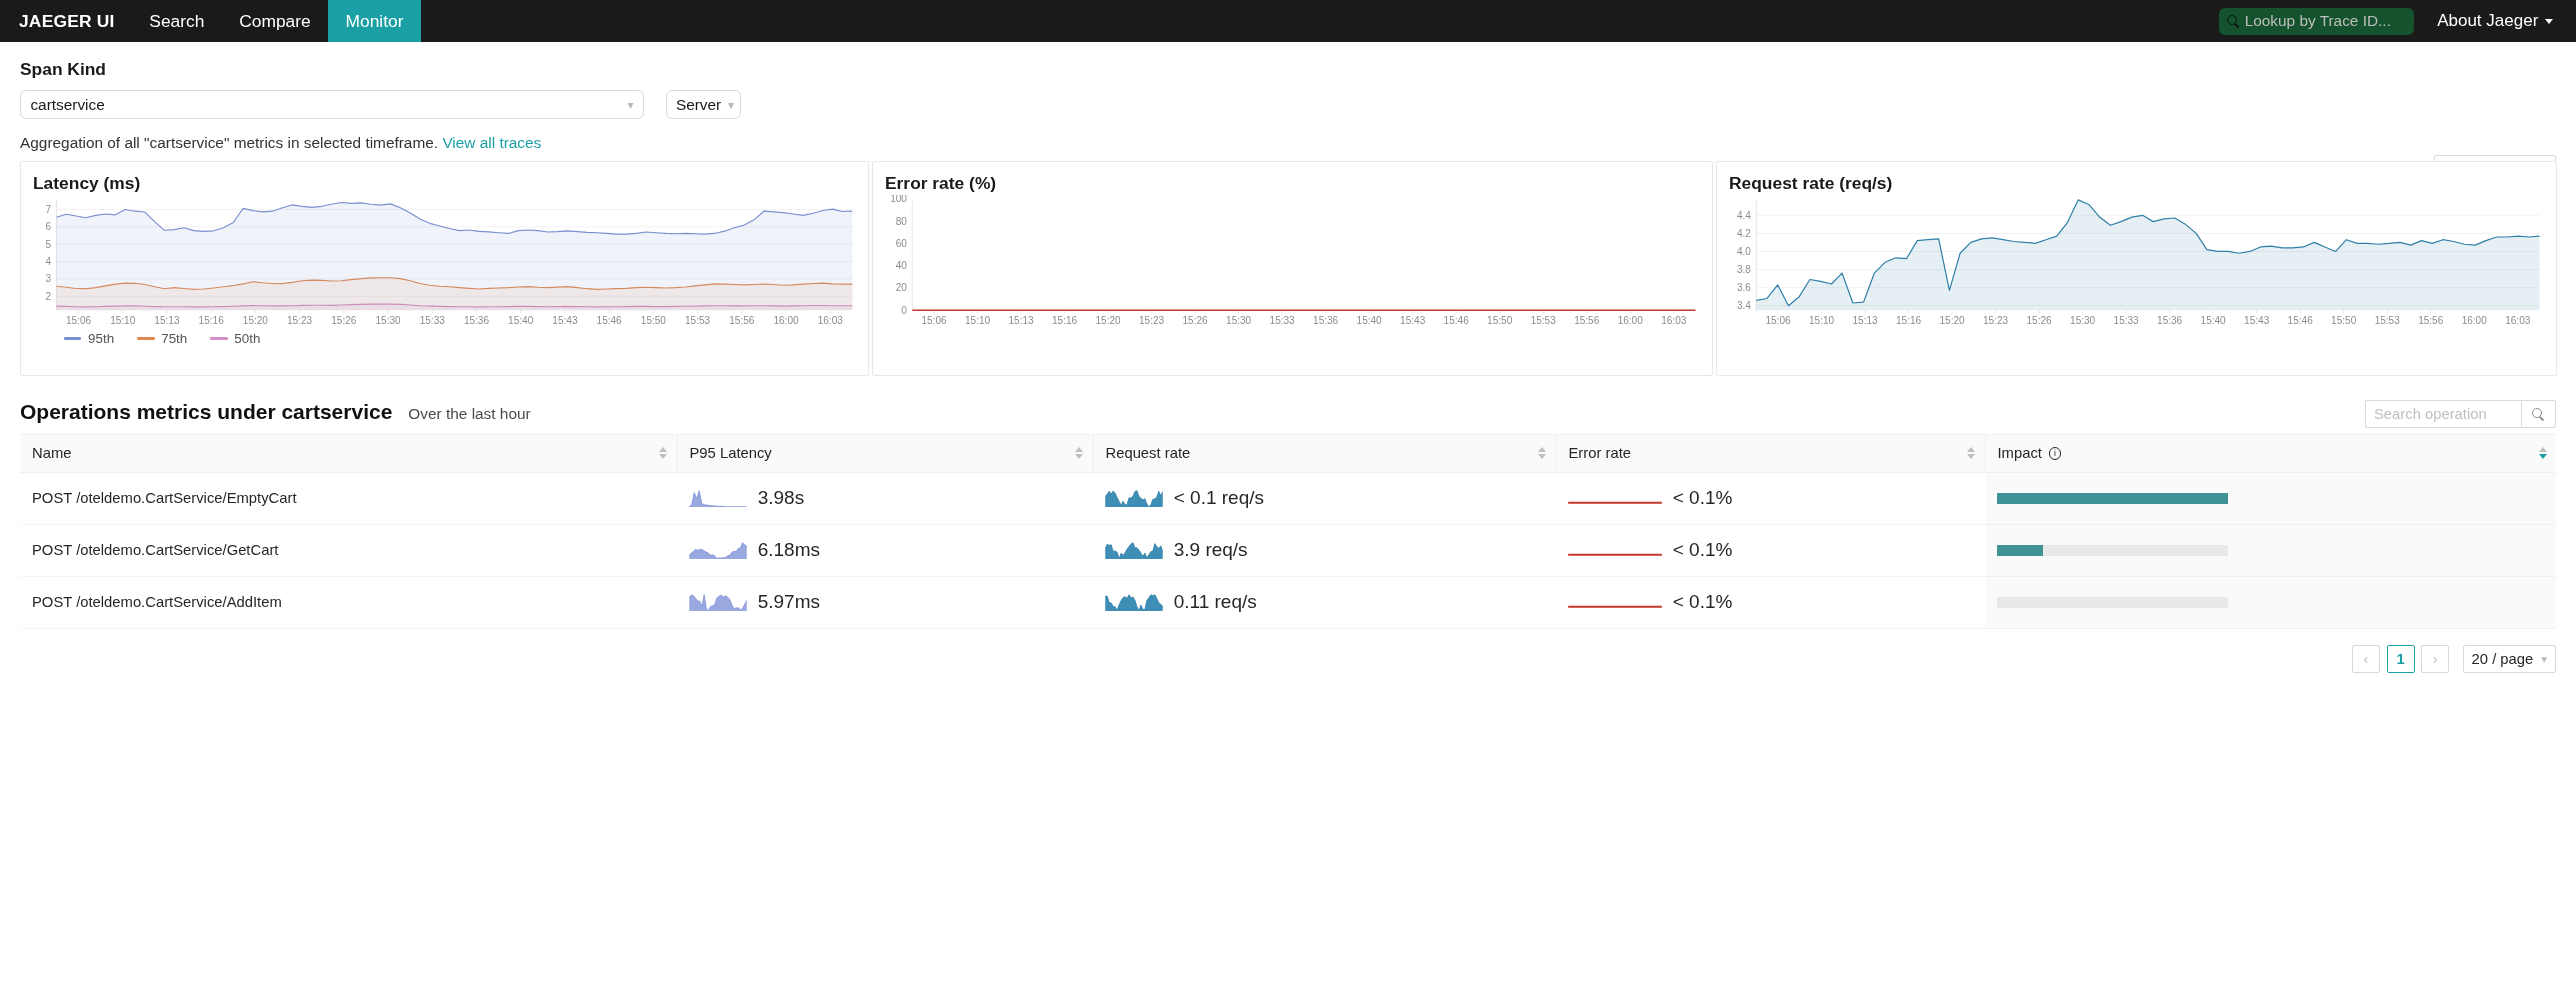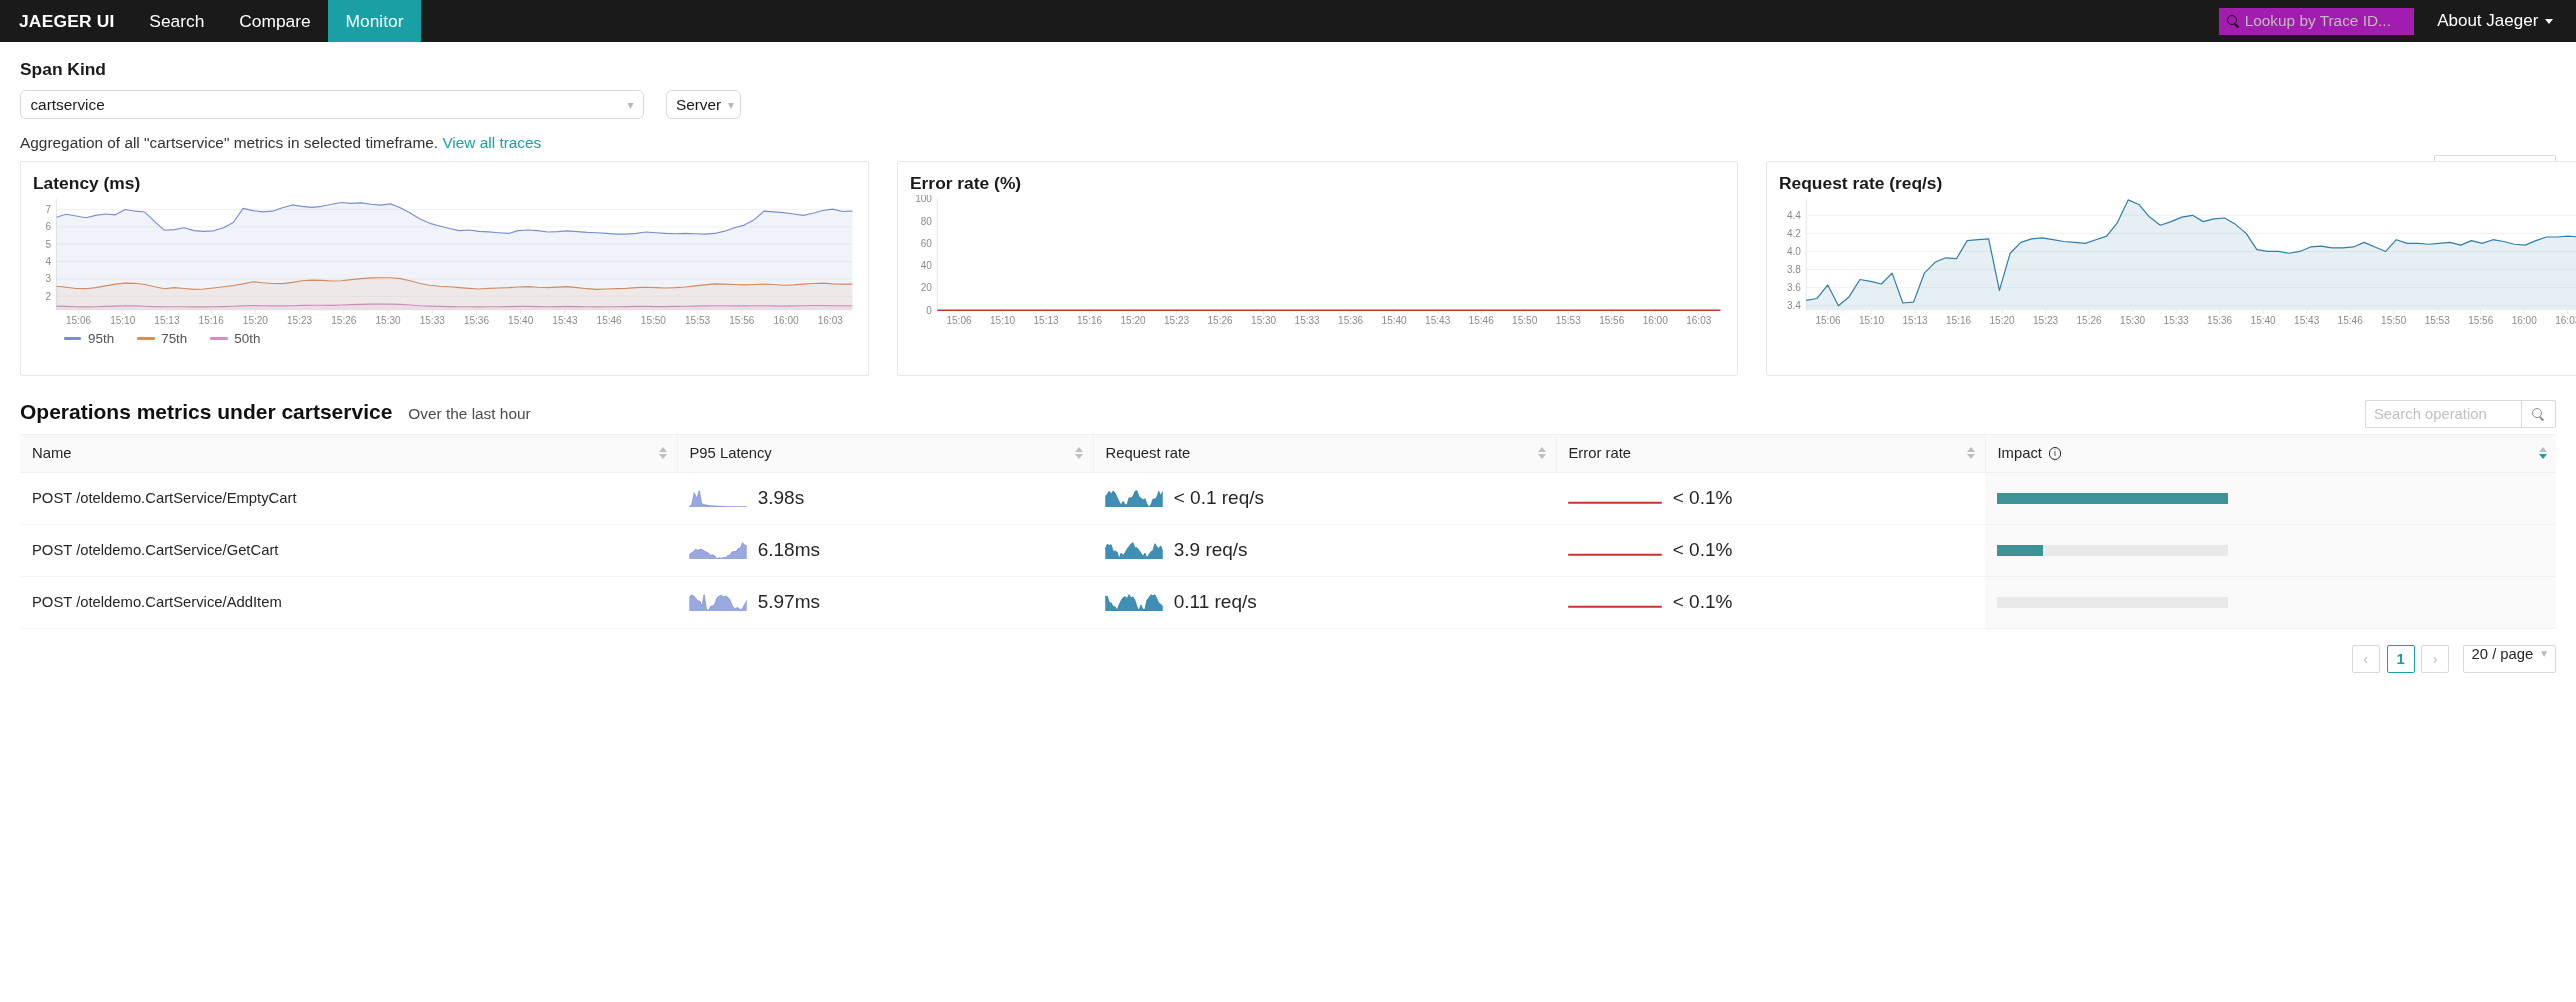--- a/index.html
+++ b/index.html
@@ -40,22 +40,22 @@
     white-space: nowrap;
   }
   .nav-item.active { background: #199fa4; }
   .nav-right {
     margin-left: auto;
     display: flex; align-items: center;
     padding-right: 23px;
     gap: 23px;
   }
   .trace-search {
-    background: #a21caf;
-    border-radius: 0;
+    background: #14532d;
+    border-radius: 6px;
     height: 27px;
     width: 195px;
     display: flex; align-items: center;
     padding: 0 6.7px;
     gap: 5.4px;
   }
   .trace-search .ph {
     color: #bdbdbd;
     font-size: 15.4px;
     white-space: nowrap;
@@ -145,21 +145,21 @@
     display: flex; align-items: center; justify-content: space-between;
     padding: 0 9.4px;
     font-size: 15.4px;
     background: #fff;
     cursor: pointer;
   }
 
   
   .cards {
     display: flex;
-    gap: 28px;
+    gap: 3px;
     padding: 9.4px 20px 0 20px;
   }
   .card {
     border: 0.7px solid #e8e8e8;
     border-radius: 2px;
     background: #fff;
     padding: 10.7px 12px 6.7px 12px;
     position: relative;
   }
   .card-lat { width: 849px; height: 215px; }
@@ -336,21 +336,21 @@
     user-select: none;
   }
   .pg-btn.num { color: #199fa4; border-color: #199fa4; font-weight: bold; }
   .pg-size {
     margin-left: 6.7px;
     height: 28px;
     min-width: 81px;
     border: 0.7px solid #d9d9d9;
     border-radius: 2px;
     background: #fff;
-    display: flex; align-items: flex-start; justify-content: space-between;
+    display: flex; align-items: center; justify-content: space-between;
     padding: 0 8px;
     gap: 8px;
     font-size: 14.8px;
     color: #262626;
     cursor: pointer;
     white-space: nowrap;
   }
   .pg-size .caret { color: #b8b8b8; font-size: 11.4px; }
 
   .axis-txt { font-family: "Liberation Sans", sans-serif; font-size: 15px; fill: #8b8b8b; }

